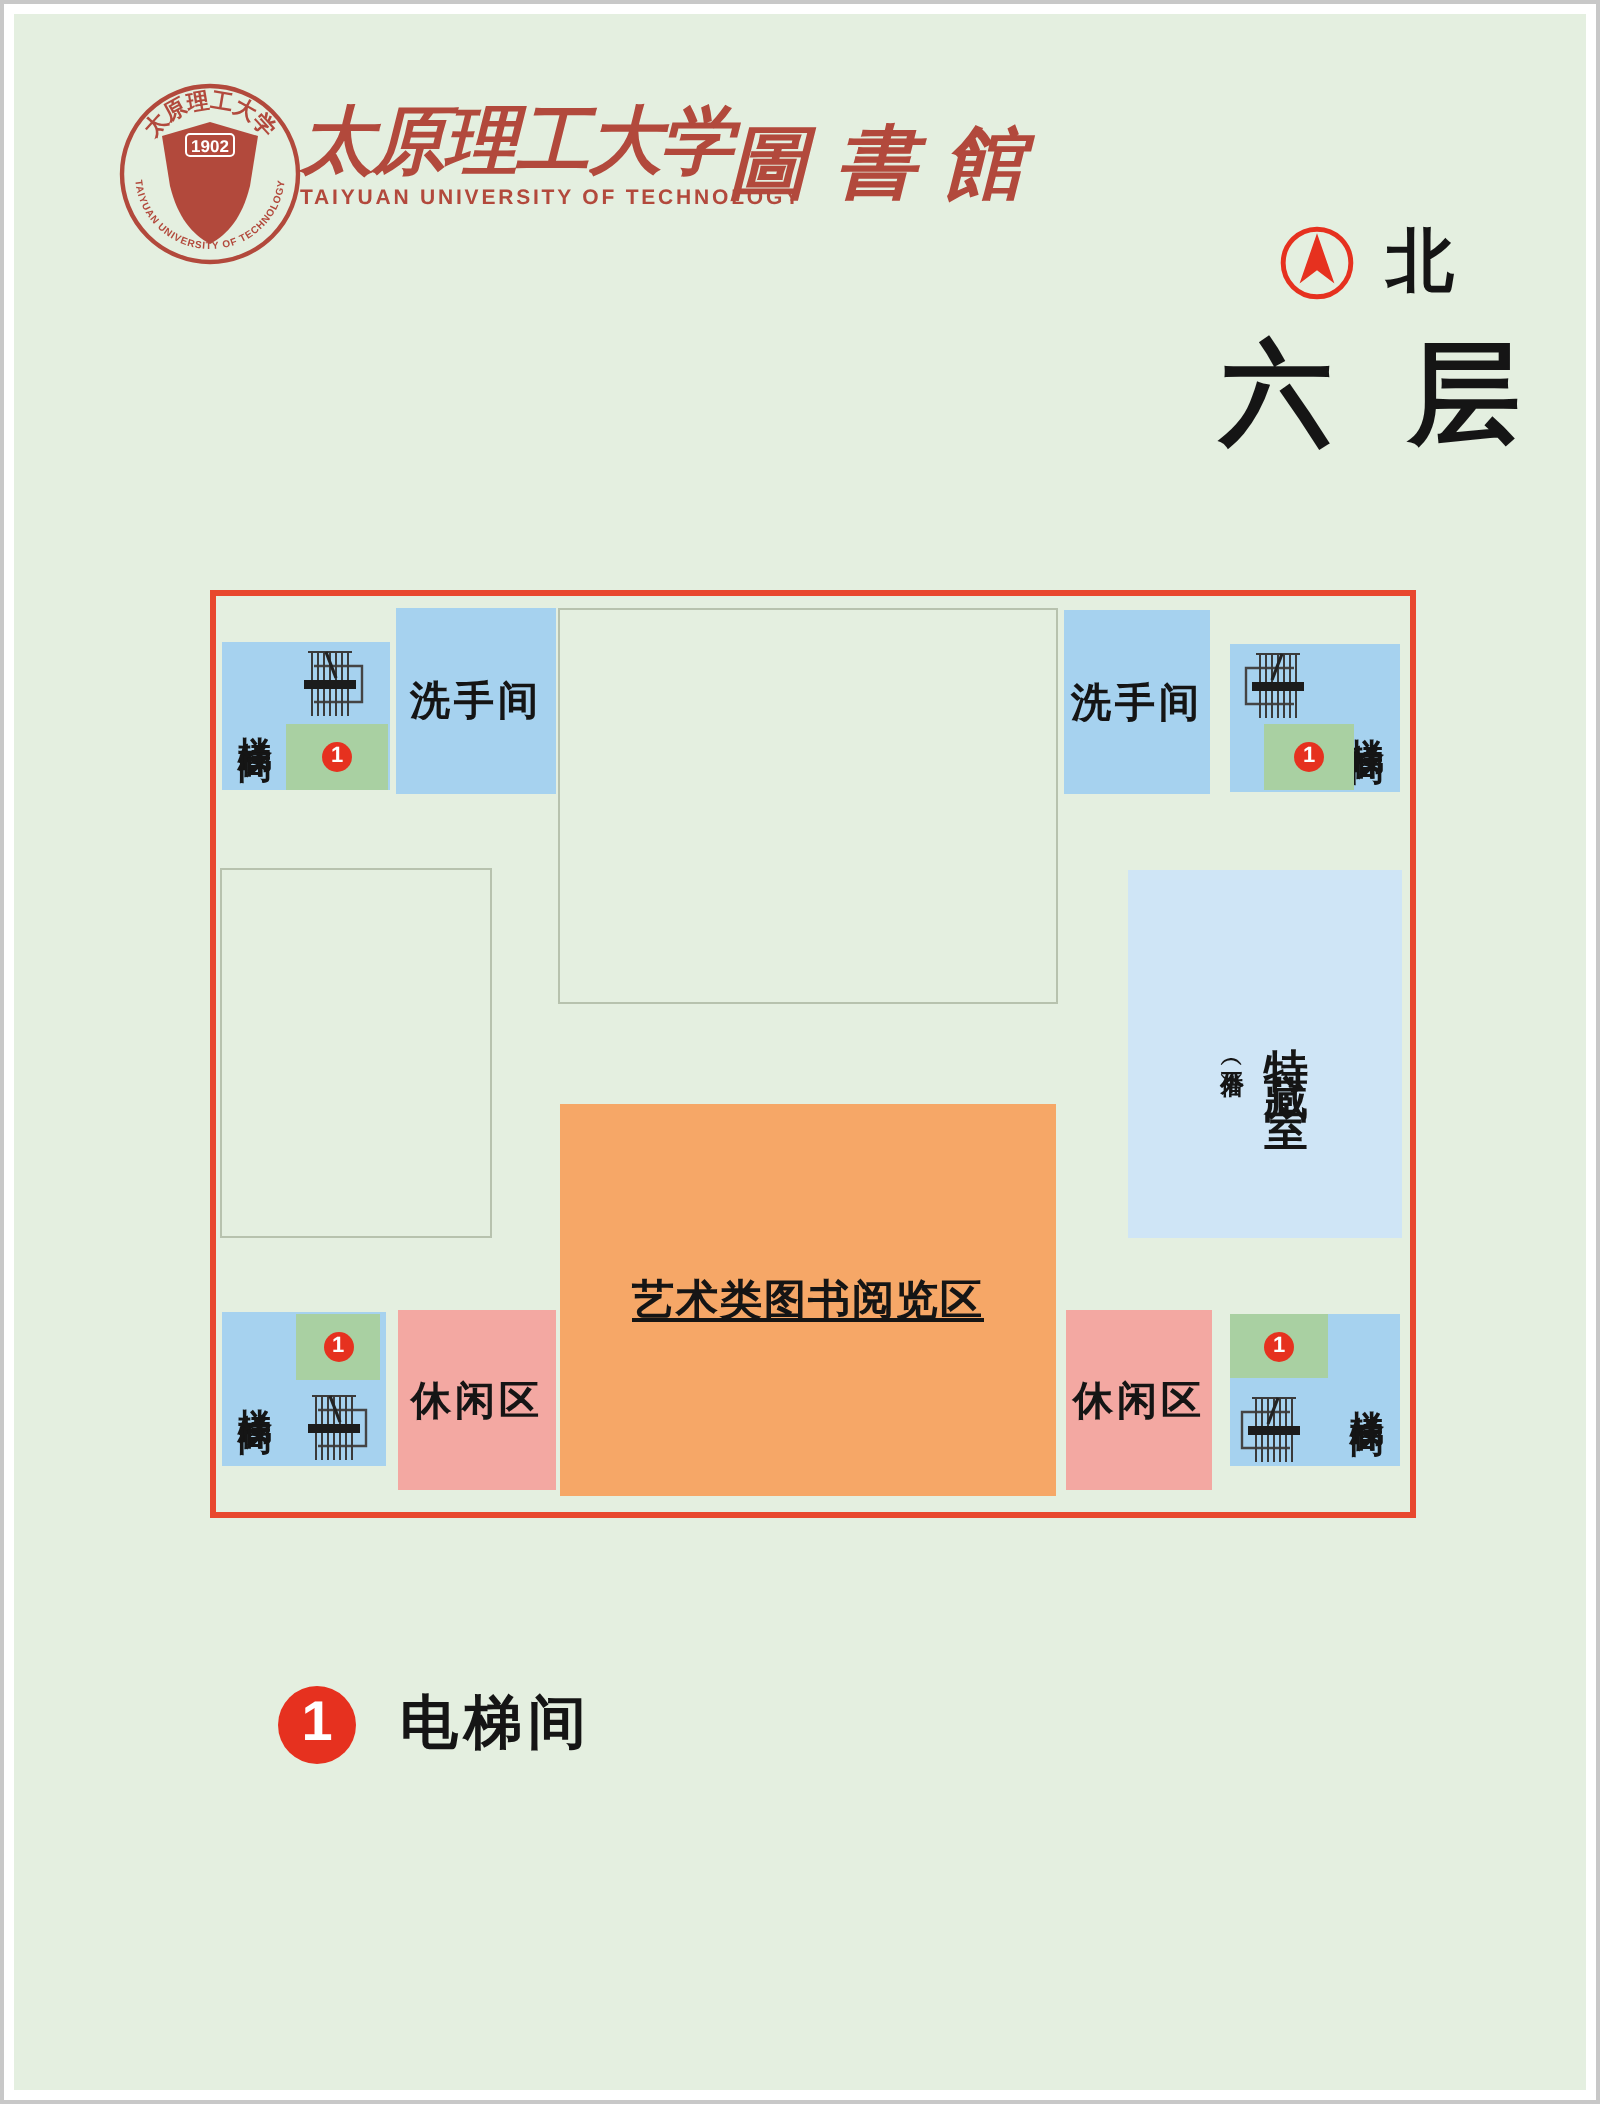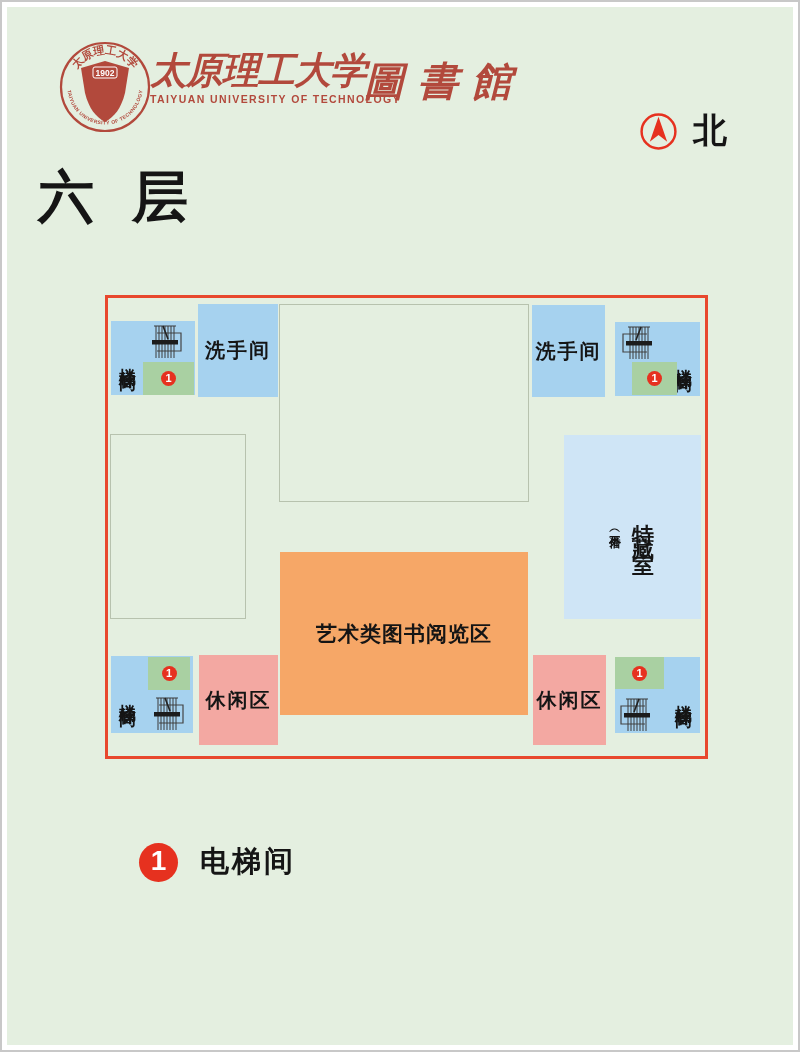--- a/index.html
+++ b/index.html
@@ -19,22 +19,22 @@
   .seal{position:absolute;left:56px;top:38px;width:94px;height:94px;}
   .brand-text{position:absolute;left:148px;top:48px;color:var(--brand_red);}
   .brand-zh{font-family:"DejaVu Serif","Liberation Serif",serif;font-style:italic;
     font-weight:bold;font-size:37px;letter-spacing:-1px;line-height:1.1;}
   .brand-en{font-weight:bold;font-size:10.5px;letter-spacing:1.4px;margin-top:2px;}
   .brand-lib{position:absolute;left:362px;top:52px;color:var(--brand_red);
     font-family:"DejaVu Serif","Liberation Serif",serif;font-style:italic;
     font-weight:bold;font-size:40px;letter-spacing:14px;white-space:nowrap;}
   .compass{position:absolute;left:636px;top:106px;display:flex;align-items:center;gap:14px;}
   .compass-label{font-size:34px;font-weight:bold;color:var(--ink);}
-  .floor-title{position:absolute;left:0;top:158px;width:100%;text-align:left;
-    font-size:56px;font-weight:900;color:var(--ink);letter-spacing:38px;padding-left:36px;}
+  .floor-title{position:absolute;left:0;top:158px;width:100%;text-align:right;
+    font-size:56px;font-weight:900;color:var(--ink);letter-spacing:38px;padding-left:47px;}
   
   .plan{position:absolute;left:103px;top:293px;width:603px;height:464px;
     border:3px solid var(--plan_border);}
   .room{position:absolute;display:flex;align-items:center;justify-content:center;
     font-weight:bold;color:var(--ink);}
   .blue{background:var(--room_blue);}
   .bluelight{background:var(--room_blue_light);}
   .green{background:var(--room_green);}
   .orange{background:var(--room_orange);}
   .pink{background:var(--room_pink);}
@@ -156,21 +156,21 @@
       <span class="badge">1</span>
     </div>
 
     <div class="outline-area" style="left:2px;top:136px;width:136px;height:185px;"></div>
 
     <div class="room bluelight special-wrap" style="left:456px;top:137px;width:137px;height:184px;">
       <span class="special-note">（不外借）</span>
       <span class="special-name">特藏室</span>
     </div>
 
-    <div class="room orange" style="left:172px;top:254px;width:248px;height:163px;">
+    <div class="room orange" style="left:172px;top:254px;width:248px;height:196px;text-decoration:underline;">
       <span class="reading-label">艺术类图书阅览区</span>
     </div>
 
     <div class="room pink" style="left:91px;top:357px;width:79px;height:90px;">
       <span class="hlabel">休闲区</span>
     </div>
 
     <div class="room blue stair left" style="left:3px;top:358px;width:82px;height:77px;">
       <span class="vtext">楼梯间</span>
     </div>

